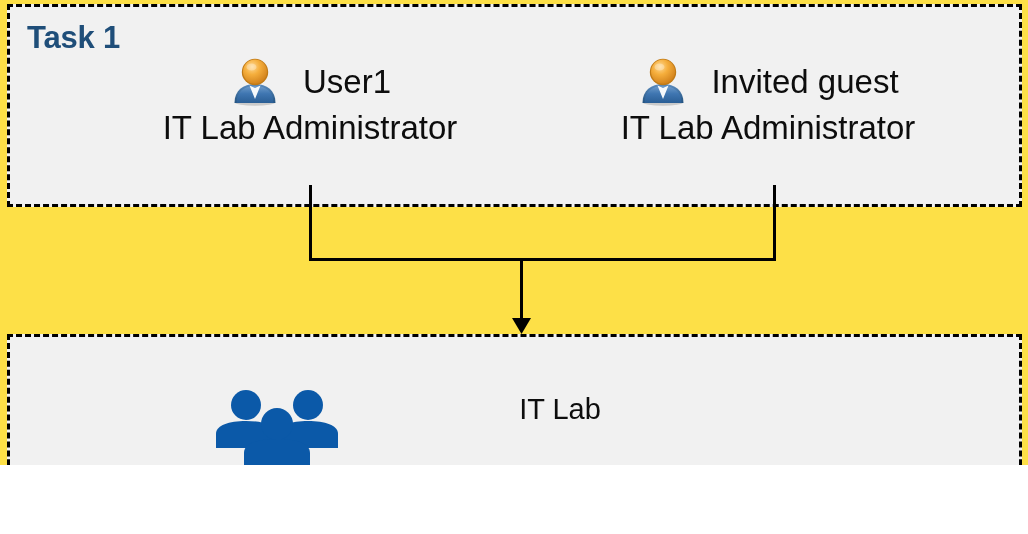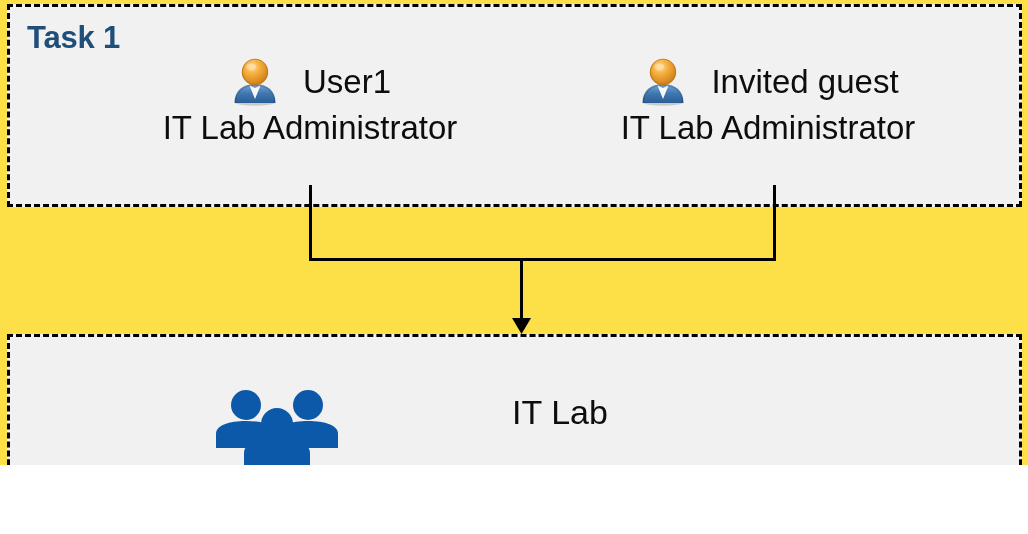--- a/index.html
+++ b/index.html
@@ -84,21 +84,21 @@
   }
   #group-icon { display: block; width: 126px; height: 85px; }
 
   #group-label {
     position: absolute;
     left: 380px;
     top: 390px;
     width: 360px;
     text-align: center;
     color: #0D0D0D;
-    font-size: 34px;
+    font-size: 29px;
     line-height: 1.32;
     white-space: nowrap;
   }
 
   
   #connector {
     position: absolute;
     left: 0;
     top: 0;
     width: 1028px;

